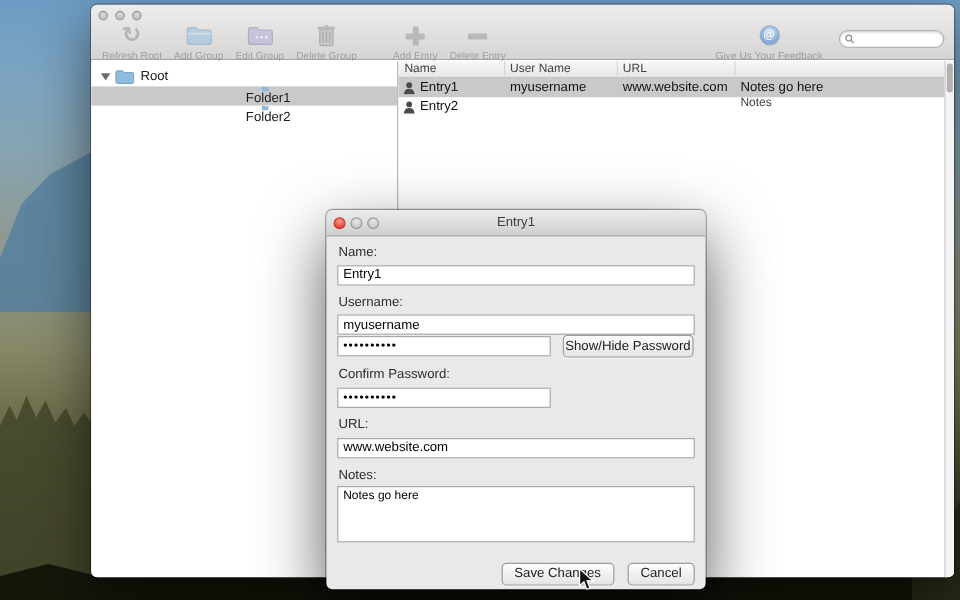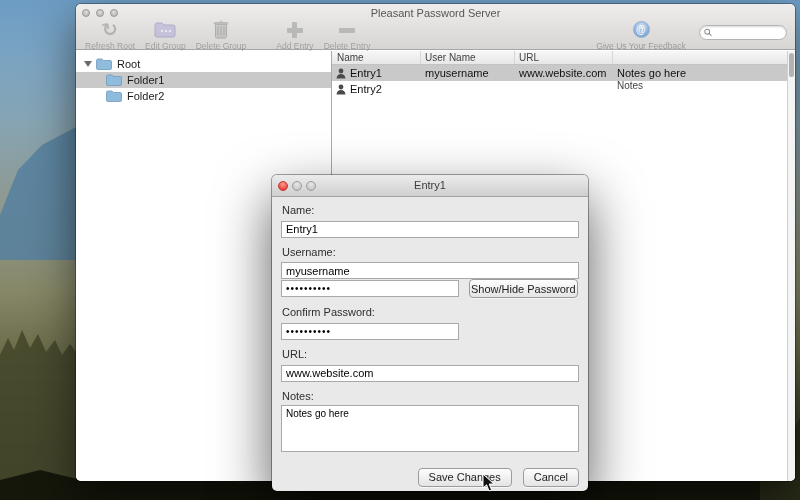--- a/index.html
+++ b/index.html
@@ -50,21 +50,21 @@
   .search-box input { border:none; outline:none; width:100%; font-size:10px; background:transparent; }
 
   
   .content { position:absolute; top:47px; left:0; right:0; bottom:0; display:flex; }
   .tree-panel { width:256px; background:#fff; border-right:1px solid #a9a9a9; padding-top:5px; }
   .tree-row { height:16px; display:flex; align-items:center; font-size:11px; color:#1c1c1c; }
   .tree-row.selected { background:#c9c9c9; }
   .disclosure { width:0; height:0; border-left:4.5px solid transparent;
     border-right:4.5px solid transparent; border-top:6px solid #6b6b6b; margin:0 4px 0 8px; }
   .folder-svg { margin-right:5px; }
-  .indent1 { padding-left:30px; }
+  .indent1 { padding-left:40px;flex-direction:column; }
   .list-panel { flex:1; position:relative; background:#fff; }
   .list-header { display:flex; height:14px; background:linear-gradient(#f7f7f7,#e7e7e7);
     border-bottom:1px solid #c3c3c3; font-size:10px; color:#3f3f3f; }
   .hcell { padding:1px 0 0 4px; border-right:1px solid #d7d7d7; }
   .hc-name { width:89px; padding-left:5px; }
   .hc-user { width:94px; }
   .hc-url  { width:98px; }
   .hc-notes{ flex:1; border-right:none;margin-top:28px; }
   .list-row { display:flex; height:16px; align-items:center; font-size:11px; color:#111; }
   .list-row.selected { background:#c9c9c9; }
@@ -122,28 +122,36 @@
   </svg>
 </div>
 
 <div class="main-window">
   <div class="chrome">
     <div class="lights">
       <span class="light"></span>
       <span class="light"></span>
       <span class="light"></span>
     </div>
-    <div class="win-title">Pleasant Password Server</div>
 
     <div class="toolbar">
       <div class="tb-item">
         <span class="tb-icon">
             <span class="refresh-glyph">↻</span>
           </span>
         <span class="tb-label">Refresh Root</span>
+      </div>
+      <div class="tb-item">
+        <span class="tb-icon">
+          <svg width="22" height="17" viewBox="0 0 22 17">
+              <path d="M1,4 q0,-2 2,-2 h5 l2,2 h9 q2,0 2,2 v8 q0,2 -2,2 h-16 q-2,0 -2,-2 Z" fill="#9cc3e2" stroke="#7ba6c8" stroke-width="1"></path>
+              <path d="M1,7 h20" stroke="#c6dcee" stroke-width="1.5"></path>
+            </svg>
+        </span>
+        <span class="tb-label">Add Group</span>
       </div>
       <div class="tb-item">
         <span class="tb-icon">
           <svg width="22" height="17" viewBox="0 0 22 17">
               <path d="M1,4 q0,-2 2,-2 h5 l2,2 h9 q2,0 2,2 v8 q0,2 -2,2 h-16 q-2,0 -2,-2 Z" fill="#b6b1d8" stroke="#948dbd" stroke-width="1"></path>
               <circle cx="8" cy="10" r="1.2" fill="#efeefa"></circle>
               <circle cx="12" cy="10" r="1.2" fill="#efeefa"></circle>
               <circle cx="16" cy="10" r="1.2" fill="#efeefa"></circle>
             </svg>
         </span>

